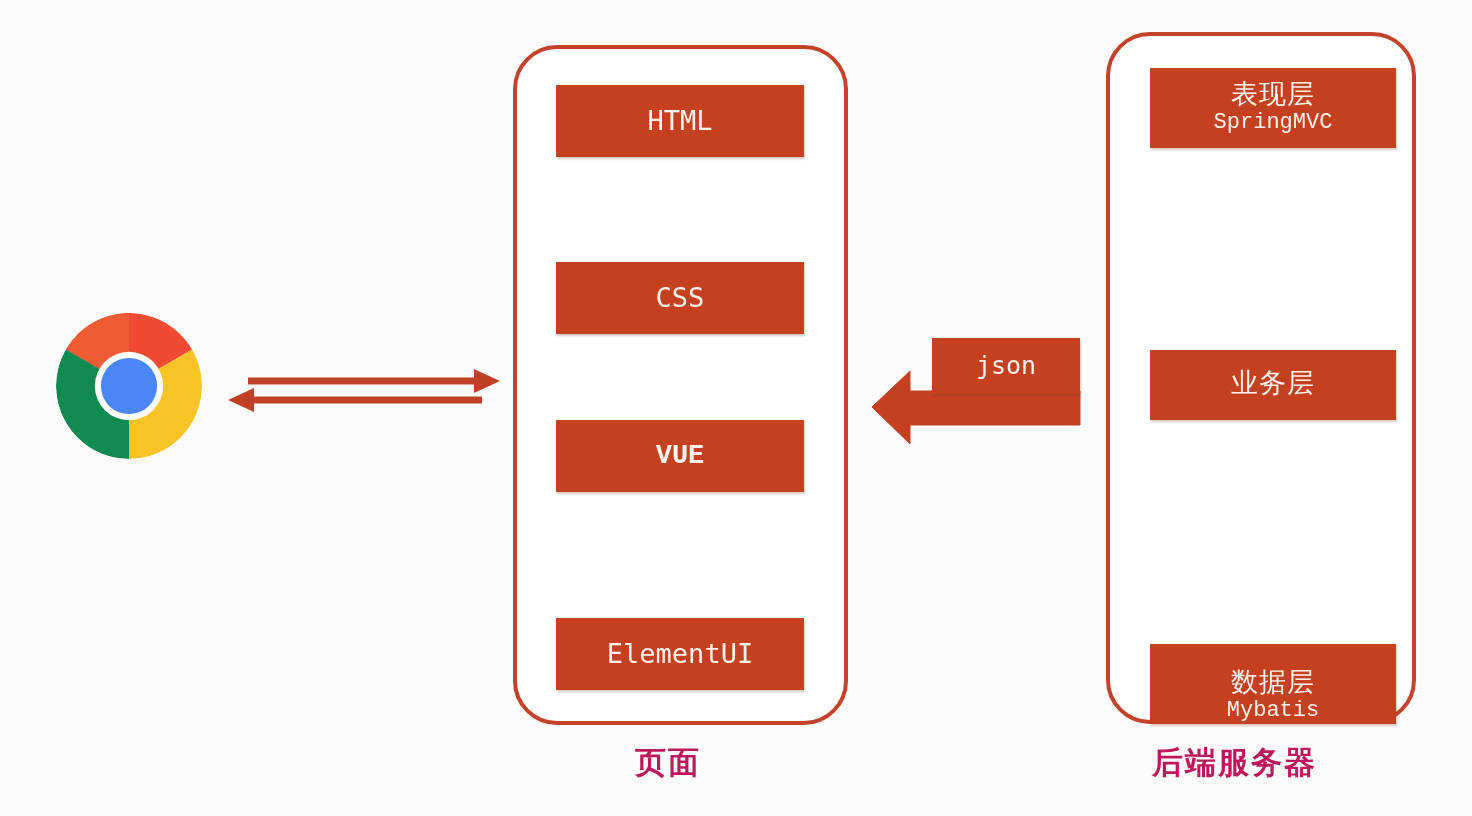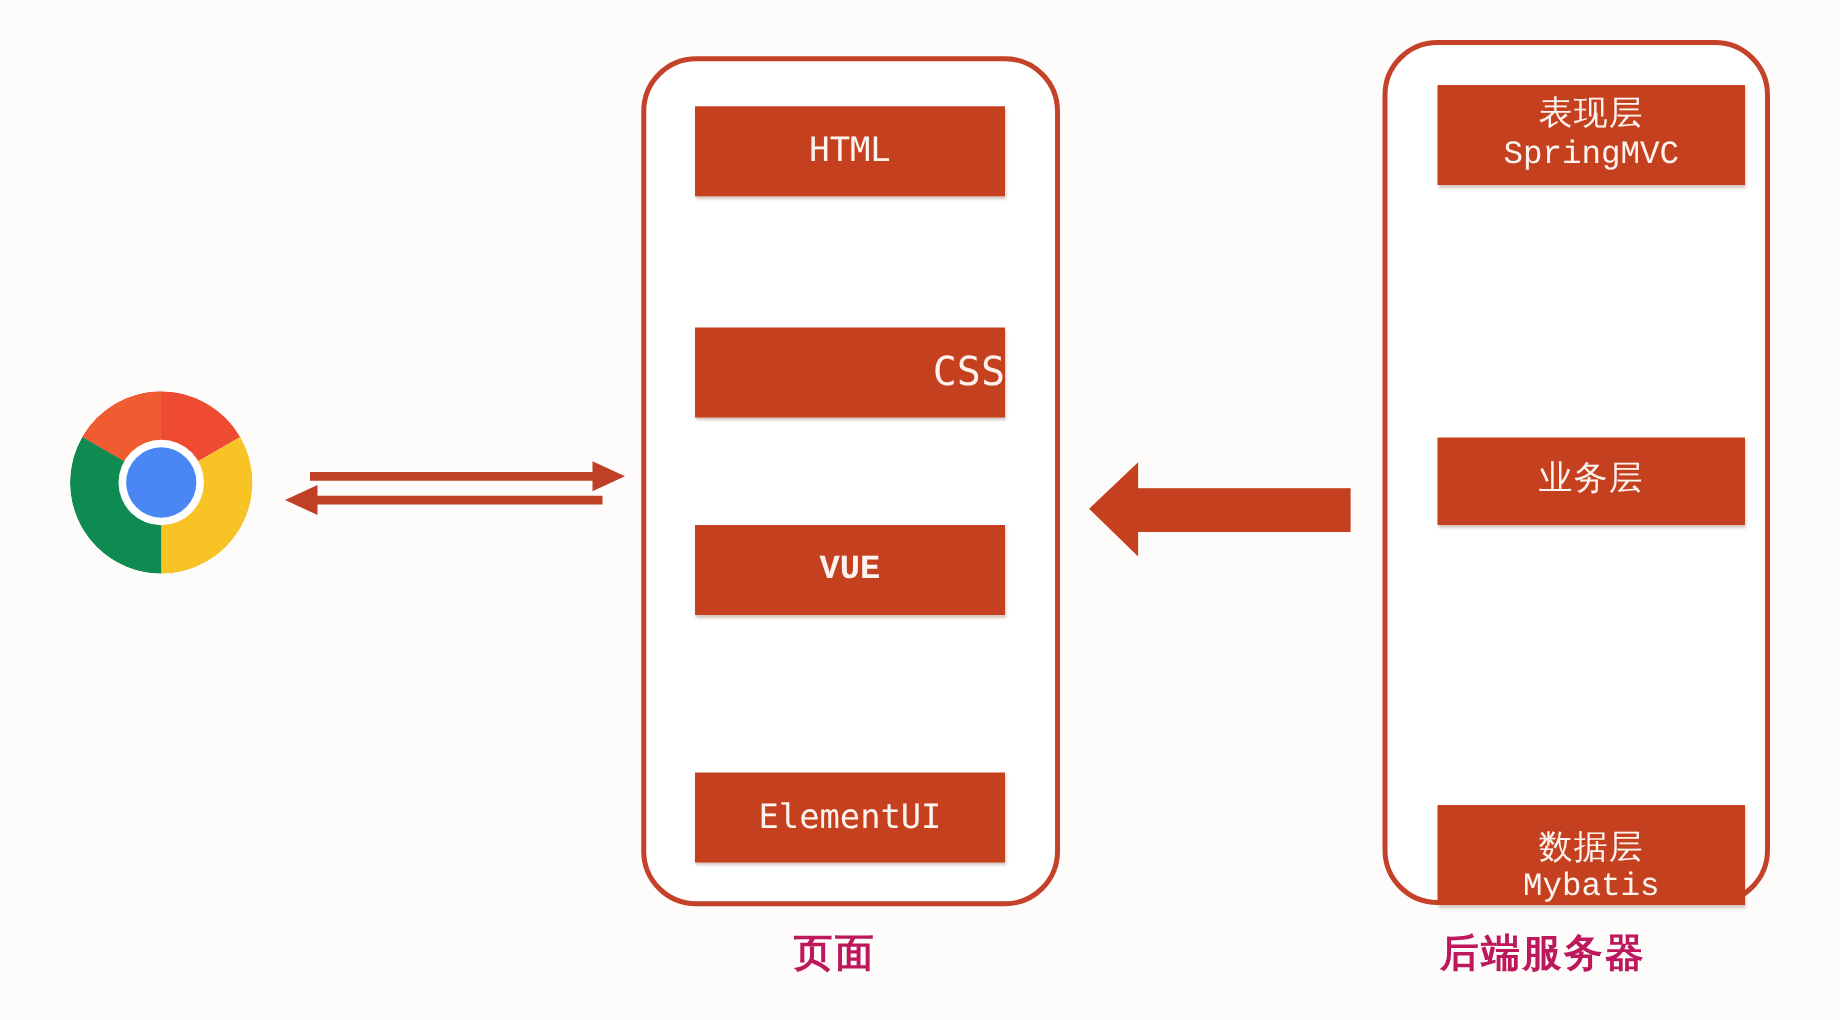--- a/index.html
+++ b/index.html
@@ -45,32 +45,32 @@
     line-height: 1.12;
   }
   .block .l1 { display: block; }
   .block .l2 { display: block; }
 
   
   .mono { font-family: "DejaVu Sans Mono", "Liberation Mono", monospace; }
   .sans { font-family: Liberation Mono, monospace; }
 
   #block-html      { left: 556px; top: 85px;  width: 248px; height: 72px;  font-size: 27px; }
-  #block-css       { left: 556px; top: 262px; width: 248px; height: 72px;  font-size: 32px; align-items: flex-end; }
+  #block-css       { left: 556px; top: 262px; width: 248px; height: 72px;  font-size: 27px; }
   #block-vue       { left: 556px; top: 420px; width: 248px; height: 72px;  font-size: 27px; font-weight: 600; }
   #block-elementui { left: 556px; top: 618px; width: 248px; height: 72px;  font-size: 27px; }
 
   
   #block-presentation { left: 1150px; top: 68px;  width: 246px; height: 80px; }
   #block-business     { left: 1150px; top: 350px; width: 246px; height: 70px; }
   #block-data         { left: 1150px; top: 644px; width: 246px; height: 80px; justify-content: flex-end; }
   #block-presentation .l1,
   #block-data .l1 { font-size: 27px; letter-spacing: 1px; }
   #block-presentation .l2,
-  #block-data .l2 { font-size: 26px; }
+  #block-data .l2 { font-size: 22px; }
   #block-business .l1 { font-size: 27px; letter-spacing: 1px; text-align: right; }
 
   
   #block-json {
     left: 932px; top: 338px; width: 148px; height: 56px;
     font-size: 25px;
   }
 
   
   #arrows {
@@ -170,20 +170,23 @@
   <div id="block-css" class="block mono">
     <span class="l1">CSS</span>
   </div>
   <div id="block-vue" class="block sans">
     <span class="l1">VUE</span>
   </div>
   <div id="block-elementui" class="block mono">
     <span class="l1">ElementUI</span>
   </div>
 
+  <div id="block-json" class="block mono">
+    <span class="l1">json</span>
+  </div>
 
   <div id="panel-server" class="panel"></div>
 
   <div id="block-presentation" class="block sans">
     <span class="l1">表现层</span>
     <span class="l2">SpringMVC</span>
   </div>
   <div id="block-business" class="block sans">
     <span class="l1">业务层</span>
   </div>

